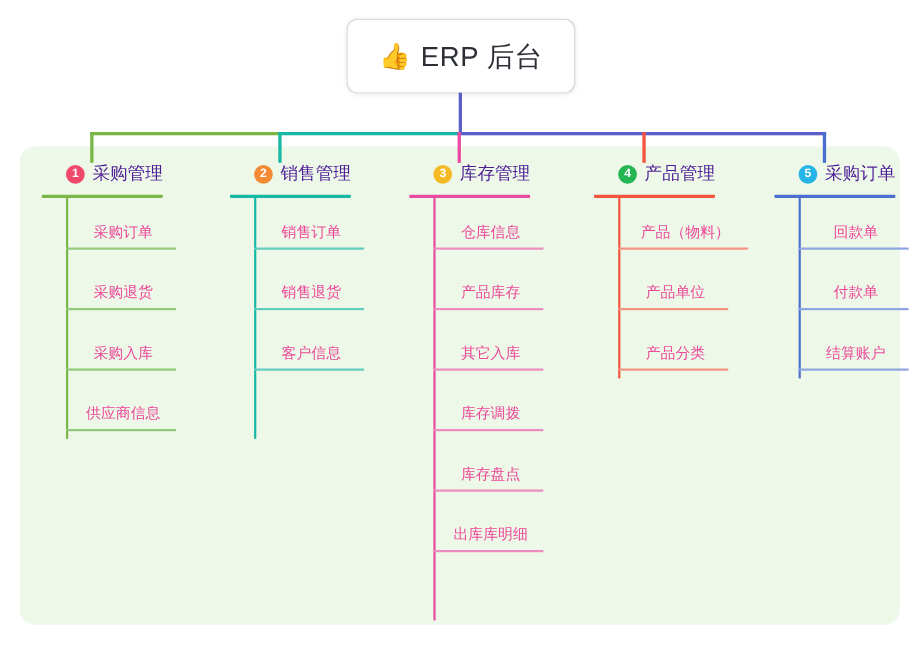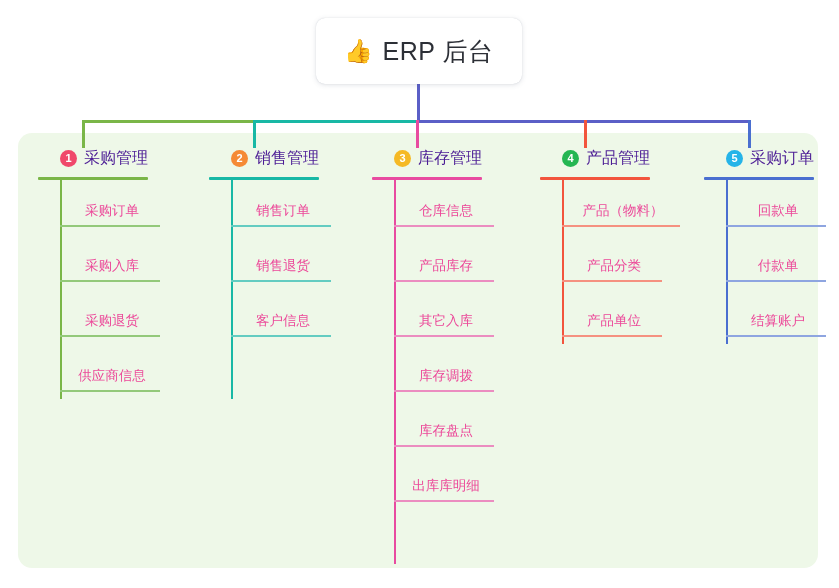--- a/index.html
+++ b/index.html
@@ -172,28 +172,28 @@
       <span class="col-title">采购管理</span>
     </div>
     <div class="col-rule" style="width:110px; background:#7ab648;"></div>
     <div class="leaves">
       <div class="spine" style="height:219px; background:#7ab648;"></div>
       <div class="leaf">
         <span class="leaf-label">采购订单</span>
         <span class="leaf-rule" style="background:#93c97a;"></span>
       </div>
       <div class="leaf">
+        <span class="leaf-label">采购退货</span>
+        <span class="leaf-rule" style="background:#93c97a;"></span>
+      </div>
+      <div class="leaf">
         <span class="leaf-label">采购入库</span>
         <span class="leaf-rule" style="background:#93c97a;"></span>
       </div>
       <div class="leaf">
-        <span class="leaf-label">采购退货</span>
-        <span class="leaf-rule" style="background:#93c97a;"></span>
-      </div>
-      <div class="leaf">
         <span class="leaf-label">供应商信息</span>
         <span class="leaf-rule" style="background:#93c97a;"></span>
       </div>
     </div>
   </div>
 
   <div class="column" style="left:209px; width:150px;">
     <div class="col-head">
       <span class="badge" style="background:#f58a35;">2</span>
       <span class="col-title">销售管理</span>
@@ -257,27 +257,27 @@
       <span class="col-title">产品管理</span>
     </div>
     <div class="col-rule" style="width:110px; background:#f2553d;"></div>
     <div class="leaves">
       <div class="spine" style="height:164px; background:#f2553d;"></div>
       <div class="leaf">
         <span class="leaf-label" style="width:118px;">产品（物料）</span>
         <span class="leaf-rule" style="width:118px; background:#f59180;"></span>
       </div>
       <div class="leaf">
+        <span class="leaf-label">产品单位</span>
+        <span class="leaf-rule" style="background:#f59180;"></span>
+      </div>
+      <div class="leaf">
         <span class="leaf-label">产品分类</span>
         <span class="leaf-rule" style="background:#f59180;"></span>
       </div>
-      <div class="leaf">
-        <span class="leaf-label">产品单位</span>
-        <span class="leaf-rule" style="background:#f59180;"></span>
-      </div>
     </div>
   </div>
 
   <div class="column" style="left:704px; width:150px;">
     <div class="col-head">
       <span class="badge" style="background:#25b4e8;">5</span>
       <span class="col-title">采购订单</span>
     </div>
     <div class="col-rule" style="width:110px; background:#4a6fd0;"></div>
     <div class="leaves">

